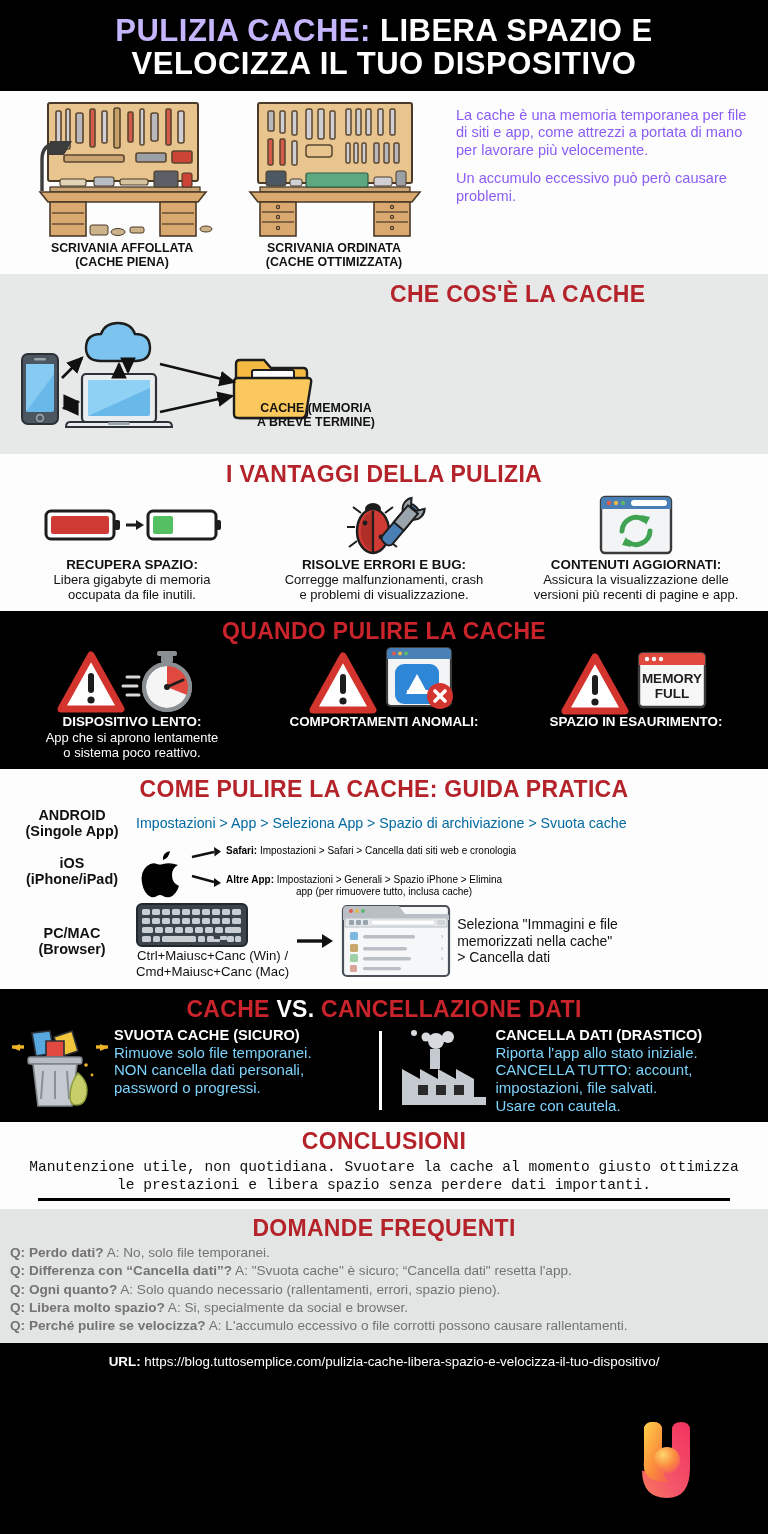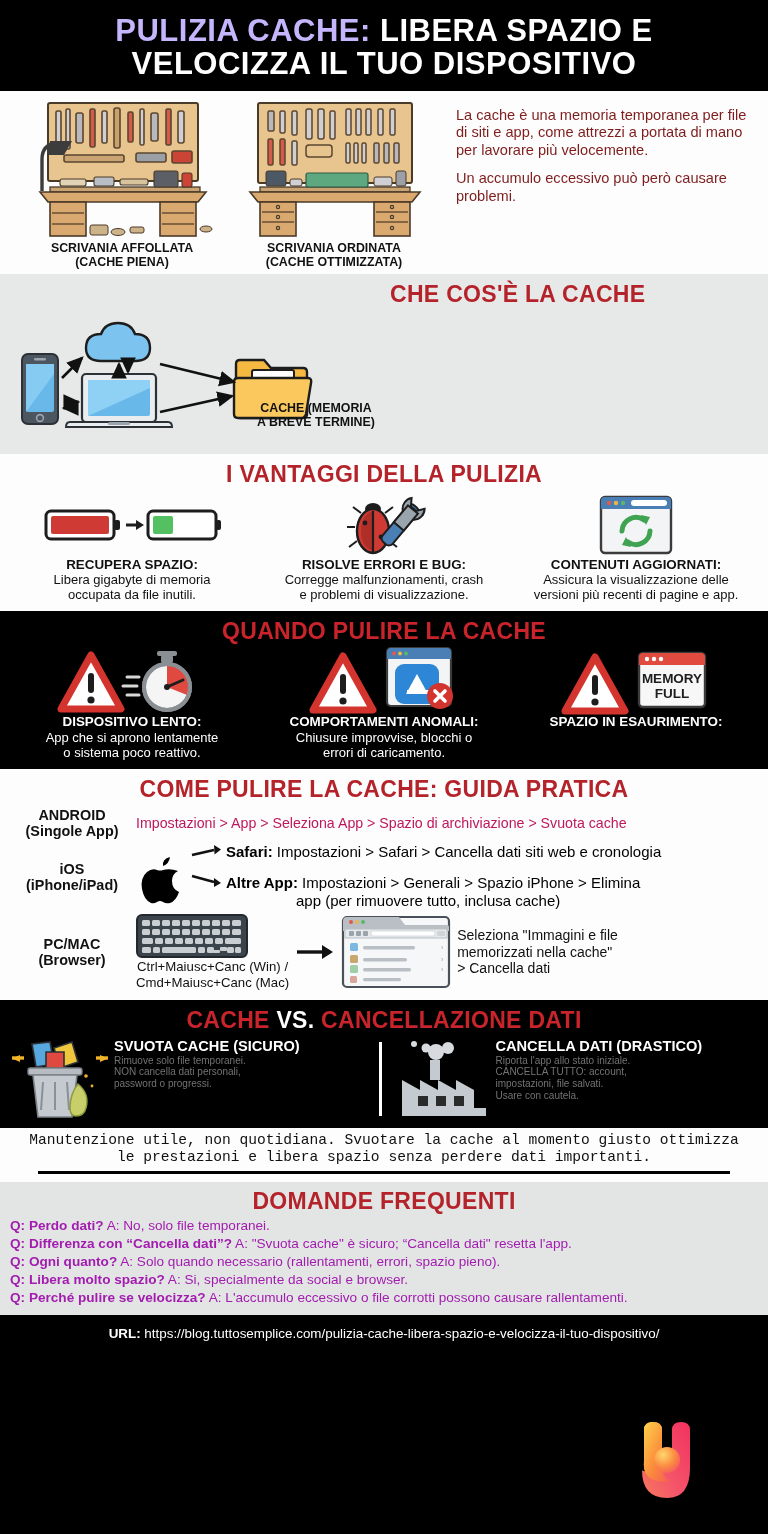--- a/index.html
+++ b/index.html
@@ -33,21 +33,21 @@
   }
   .sec-title.on-black { color:#c9242b; }
   .sec-title .w { color:#ffffff; }
 
   
   .intro { display:flex; padding:8px 8px 4px; background:#fdfdfd; }
   .intro-left { display:flex; flex:0 0 440px; gap:7px; justify-content:center; }
   .desk-block { width:205px; text-align:center; }
   .desk-cap { font-size:12.4px; font-weight:bold; line-height:1.12; margin-top:3px; color:#111; }
   .intro-right { flex:1; padding:8px 4px 0 8px; }
-  .intro-right p { font-size:14.6px; line-height:1.2; color:#7f1d1d; }
+  .intro-right p { font-size:14.6px; line-height:1.2; color:#8b5cf6; }
   .intro-right p + p { margin-top:11px; }
 
   
   .whatis { display:flex; padding:4px 8px 10px; }
   .whatis-left { flex:0 0 390px; position:relative; height:128px; }
   .whatis-right { flex:1; padding:28px 4px 0 6px; }
   .whatis-right p { font-size:13.6px; line-height:1.2; color:#111; }
   .whatis-right p + p { margin-top:11px; }
   .cache-cap {
     position:absolute; left:228px; top:86px; width:160px; text-align:center;
@@ -62,45 +62,45 @@
   .col-body { font-size:13px; line-height:1.15; color:#111; margin-top:1px; }
   .on-black .col-head, .on-black .col-body { color:#ffffff; }
 
   
   .guida { padding:0 8px 6px; background:#fdfdfd; }
   .grow { display:flex; align-items:center; margin-bottom:4px; }
   .glabel {
     flex:0 0 128px; text-align:center; font-size:14.4px; font-weight:bold;
     line-height:1.12; color:#111;
   }
-  .gbody { flex:1; font-size:14.2px; line-height:1.18; color:#be185d; }
+  .gbody { flex:1; font-size:14.2px; line-height:1.18; color:#0369a1; }
   .ios-rows { flex:1; }
-  .ios-line { display:flex; align-items:flex-start; font-size:15px; line-height:1.2; }
+  .ios-line { display:flex; align-items:flex-start; font-size:10px; line-height:1.2; }
   .ios-line .arrow { flex:0 0 34px; }
   .pcmac { display:flex; align-items:center; gap:6px; flex:1; }
   .kbd-col { text-align:center; }
   .kbd-cap { font-size:13.2px; line-height:1.16; margin-top:1px; color:#111; }
   .pc-text { font-size:14px; line-height:1.2; color:#111; }
 
   
   .vs { display:flex; padding:0 10px 8px; align-items:flex-start; }
   .vs-half { flex:1; display:flex; gap:4px; align-items:flex-start; }
   .vs-text h4 { font-size:14.6px; font-weight:bold; color:#fff; line-height:1.15; }
-  .vs-text p { font-size:10px; color:#737373; line-height:1.18; }
+  .vs-text p { font-size:15px; color:#7dd3fc; line-height:1.18; }
   .vs-div { width:3px; background:#ffffff; align-self:stretch; margin:4px 14px 4px 6px; }
 
   
   .concl { background:#fdfdfd; padding:4px 16px 8px; text-align:center; }
   .concl p { font-size:14.6px; line-height:1.2; color:#111;font-family:Liberation Mono, monospace; }
   .rule { height:3px; background:#000; margin:4px 22px 0; }
 
   
   .faq { background:#e3e5e5; padding:4px 10px 8px; }
   .faq ul { list-style:none; }
-  .faq li { font-size:13.6px; line-height:1.33; color:#a21caf; white-space:nowrap; }
+  .faq li { font-size:13.6px; line-height:1.33; color:#737373; white-space:nowrap; }
   .faq li b { font-weight:bold; }
 
   
   .urlbar { background:#000; text-align:center; padding:9px 4px 7px; }
   .urlbar span { color:#fff; font-size:13.4px; }
   .urlbar b { font-weight:bold; }
 
   
   .logo-wrap { position:absolute; right:58px; bottom:36px; width:86px; height:76px; }
 
@@ -433,24 +433,20 @@
             <path d="M108 28 l11 20 h-22 z" fill="#ffffff"></path>
             <rect x="98" y="44" width="22" height="3.4" fill="#ffffff"></rect>
             <circle cx="131" cy="50" r="13" fill="#d3342e"></circle>
             <g stroke="#ffffff" stroke-width="3.6" stroke-linecap="round">
               <line x1="126" y1="45" x2="136" y2="55"></line>
               <line x1="136" y1="45" x2="126" y2="55"></line>
             </g>
           </svg>
         </div>
         <div class="col-head">COMPORTAMENTI ANOMALI:</div>
-        <div class="col-body">
-          <span>Chiusure improvvise, blocchi o</span><br>
-          <span>errori di caricamento.</span>
-        </div>
       </div>
 
       <div class="col">
         <div class="col-icon">
           <svg width="150" height="66" viewBox="0 0 150 66">
             <path d="M34 8 L64 62 L4 62 Z" fill="#ffffff" stroke="#d3342e" stroke-width="7" stroke-linejoin="round"></path>
             <rect x="31" y="26" width="6" height="20" rx="3" fill="#1d1d1d"></rect>
             <circle cx="34" cy="53" r="3.6" fill="#1d1d1d"></circle>
             <rect x="78" y="4" width="66" height="54" rx="4" fill="#f7f7f7" stroke="#3b3b3b" stroke-width="2.4"></rect>
             <rect x="78" y="4" width="66" height="12" rx="4" fill="#e04a3f"></rect>
@@ -673,20 +669,21 @@
           <p>Riporta l'app allo stato iniziale.</p>
           <p>CANCELLA TUTTO: account,</p>
           <p>impostazioni, file salvati.</p>
           <p>Usare con cautela.</p>
         </div>
       </div>
     </div>
   </div>
 
   <div class="band concl">
+    <div class="sec-title" style="padding-top:2px;">CONCLUSIONI</div>
     <p>Manutenzione utile, non quotidiana. Svuotare la cache al momento giusto ottimizza</p>
     <p>le prestazioni e libera spazio senza perdere dati importanti.</p>
     <div class="rule"></div>
   </div>
 
   <div class="band faq">
     <div class="sec-title" style="padding:2px 0 2px;">DOMANDE FREQUENTI</div>
     <ul>
       <li><b>Q: Perdo dati?</b><span> A: No, solo file temporanei.</span></li>
       <li><b>Q: Differenza con “Cancella dati”?</b><span> A: "Svuota cache" è sicuro; “Cancella dati" resetta l'app.</span></li>

